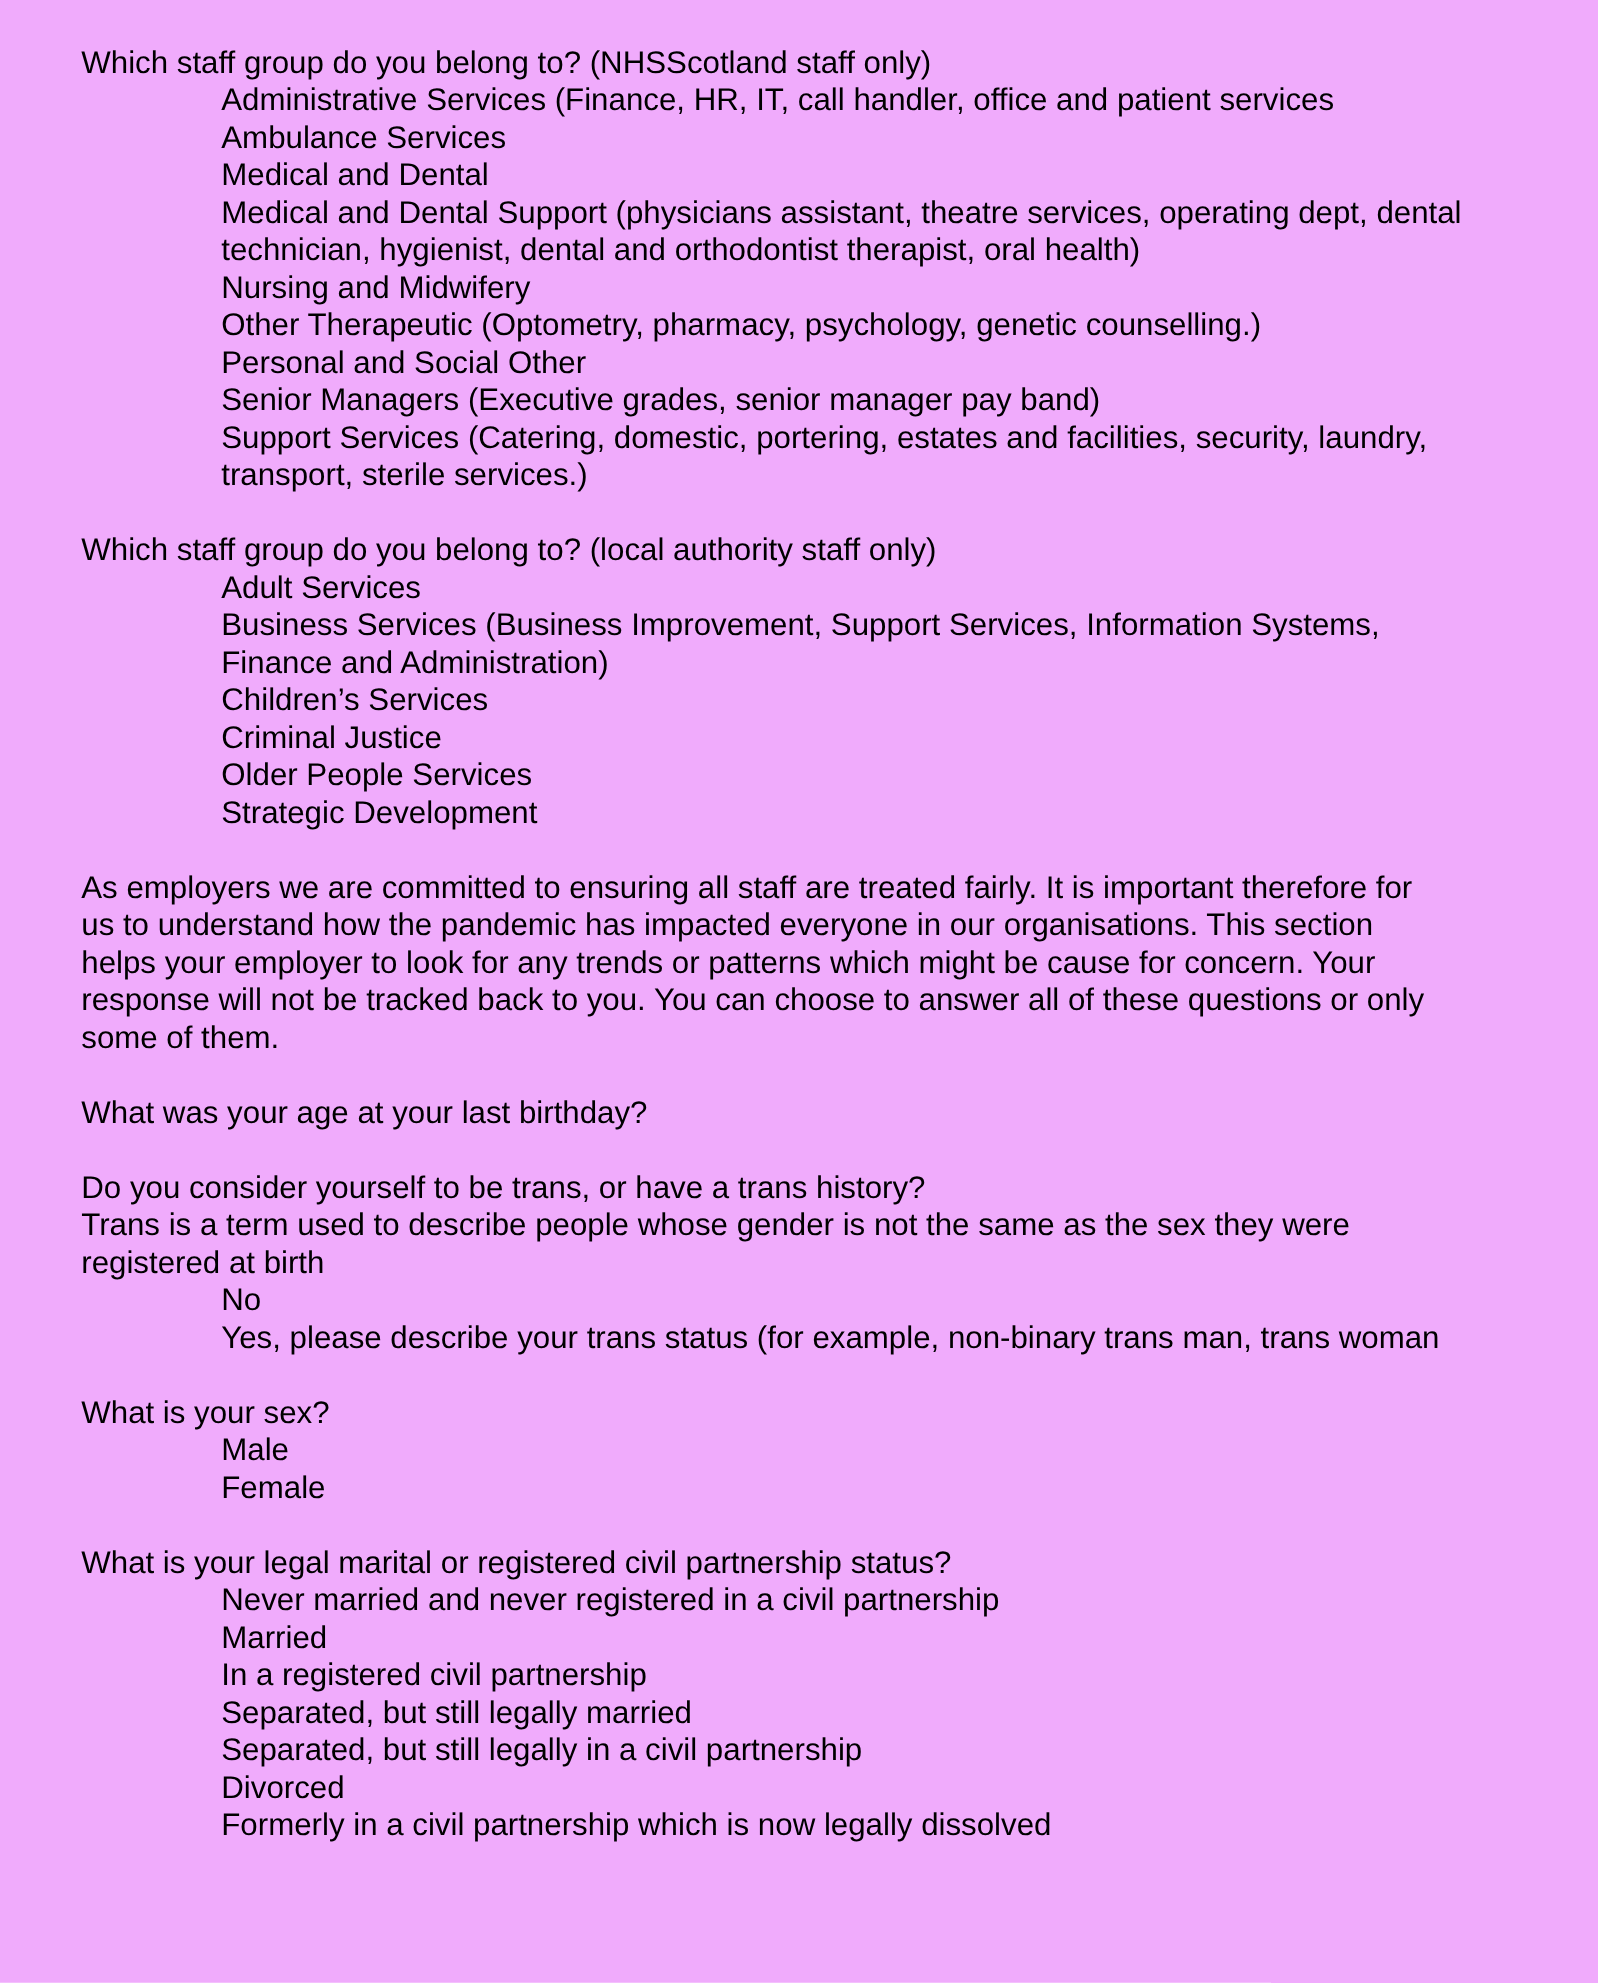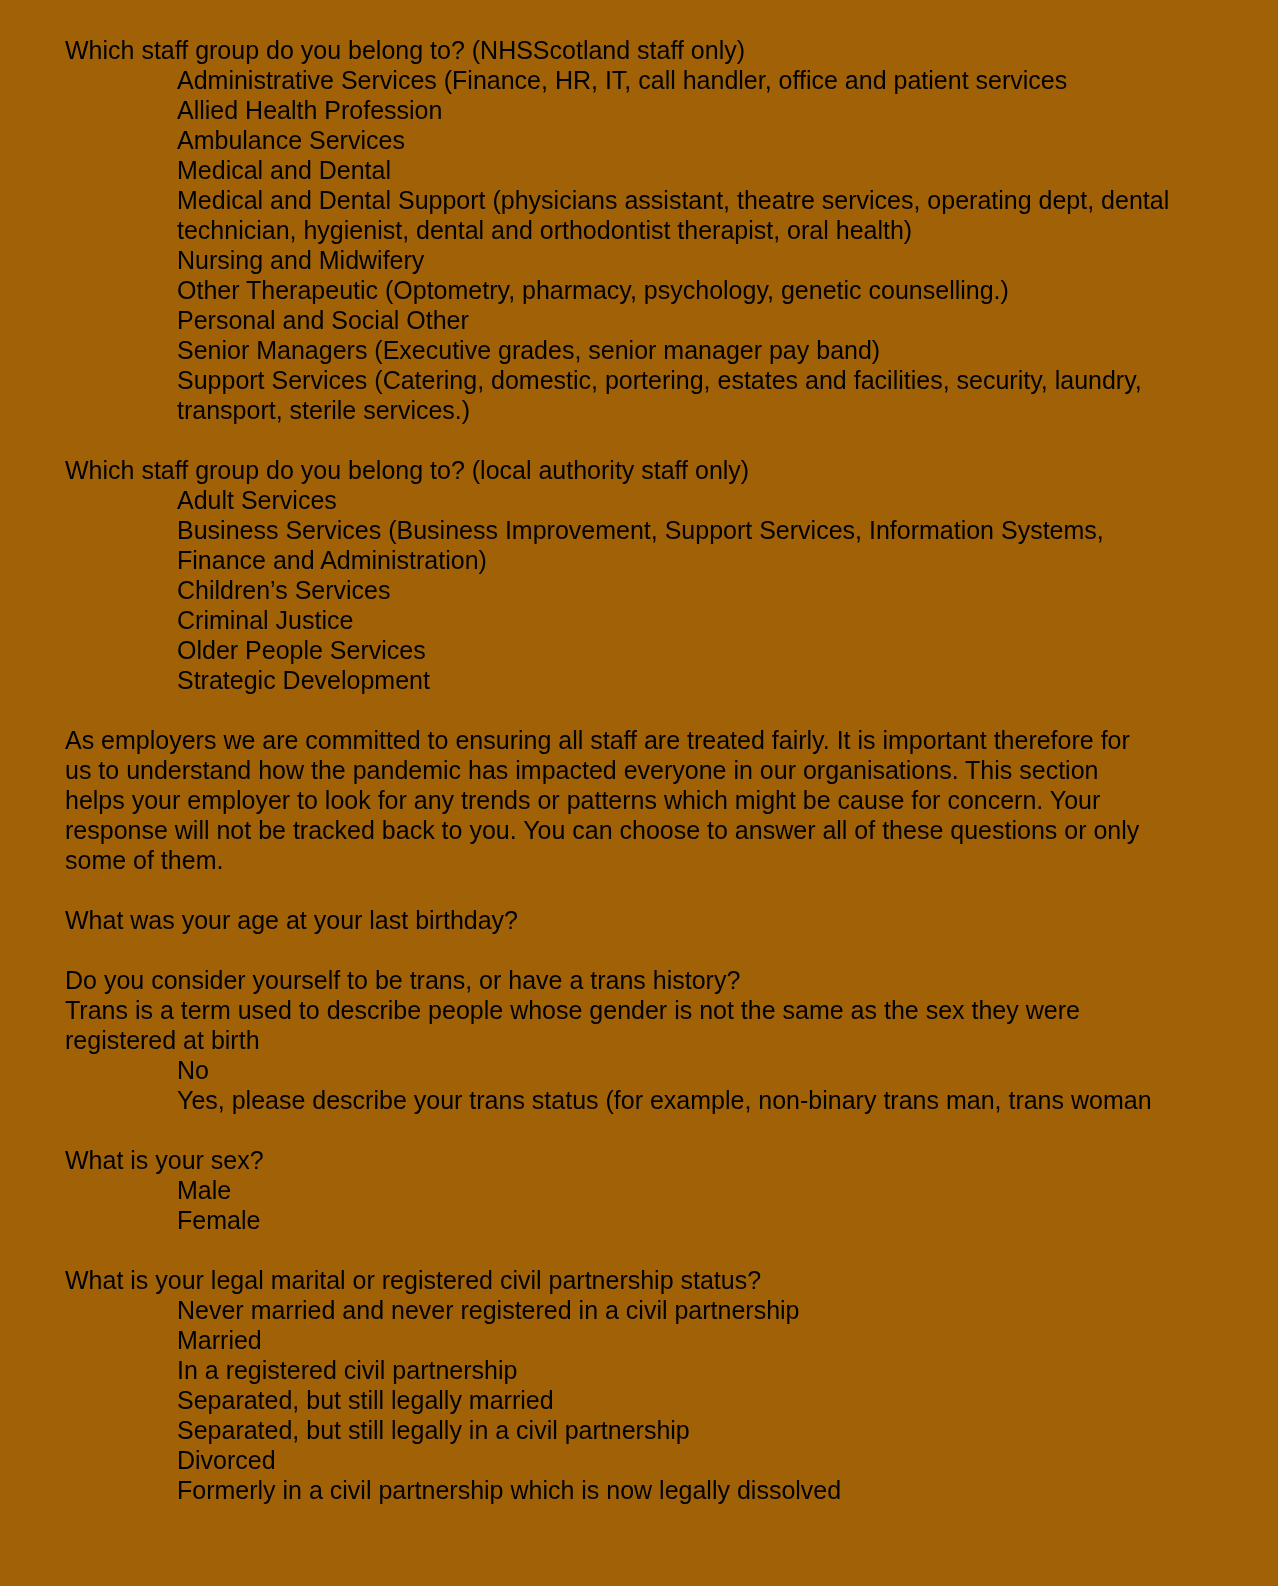--- a/index.html
+++ b/index.html
@@ -8,41 +8,40 @@
     height: 1586px;
     background: #ffffff;
     overflow: hidden;
   }
   .page {
     position: absolute;
     top: 0; left: 0;
     width: 1278px;
     height: 1586px;
     box-sizing: border-box;
-    background: #a16207;
+    background: #f0abfc;
     color: #000000;
     font-family: "Liberation Sans", "DejaVu Sans", sans-serif;
     font-size: 25px;
     line-height: 30px;
     font-weight: 400;
     padding: 35px 40px 0 65px;
   }
   .section { margin: 0 0 30px 0; }
   .line { white-space: pre; height: 30px; }
   .option-line { margin-left: 112px; }
 </style>
 </head>
 <body>
 
 <main class="page">
   <div id="doc">
       <section class="section">
         <div class="line">Which staff group do you belong to? (NHSScotland staff only)</div>
         <div class="line option-line">Administrative Services (Finance, HR, IT, call handler, office and patient services</div>
-        <div class="line option-line">Allied Health Profession</div>
         <div class="line option-line">Ambulance Services</div>
         <div class="line option-line">Medical and Dental</div>
         <div class="line option-line">Medical and Dental Support (physicians assistant, theatre services, operating dept, dental</div>
         <div class="line option-line">technician, hygienist, dental and orthodontist therapist, oral health)</div>
         <div class="line option-line">Nursing and Midwifery</div>
         <div class="line option-line">Other Therapeutic (Optometry, pharmacy, psychology, genetic counselling.)</div>
         <div class="line option-line">Personal and Social Other</div>
         <div class="line option-line">Senior Managers (Executive grades, senior manager pay band)</div>
         <div class="line option-line">Support Services (Catering, domestic, portering, estates and facilities, security, laundry,</div>
         <div class="line option-line">transport, sterile services.)</div>

